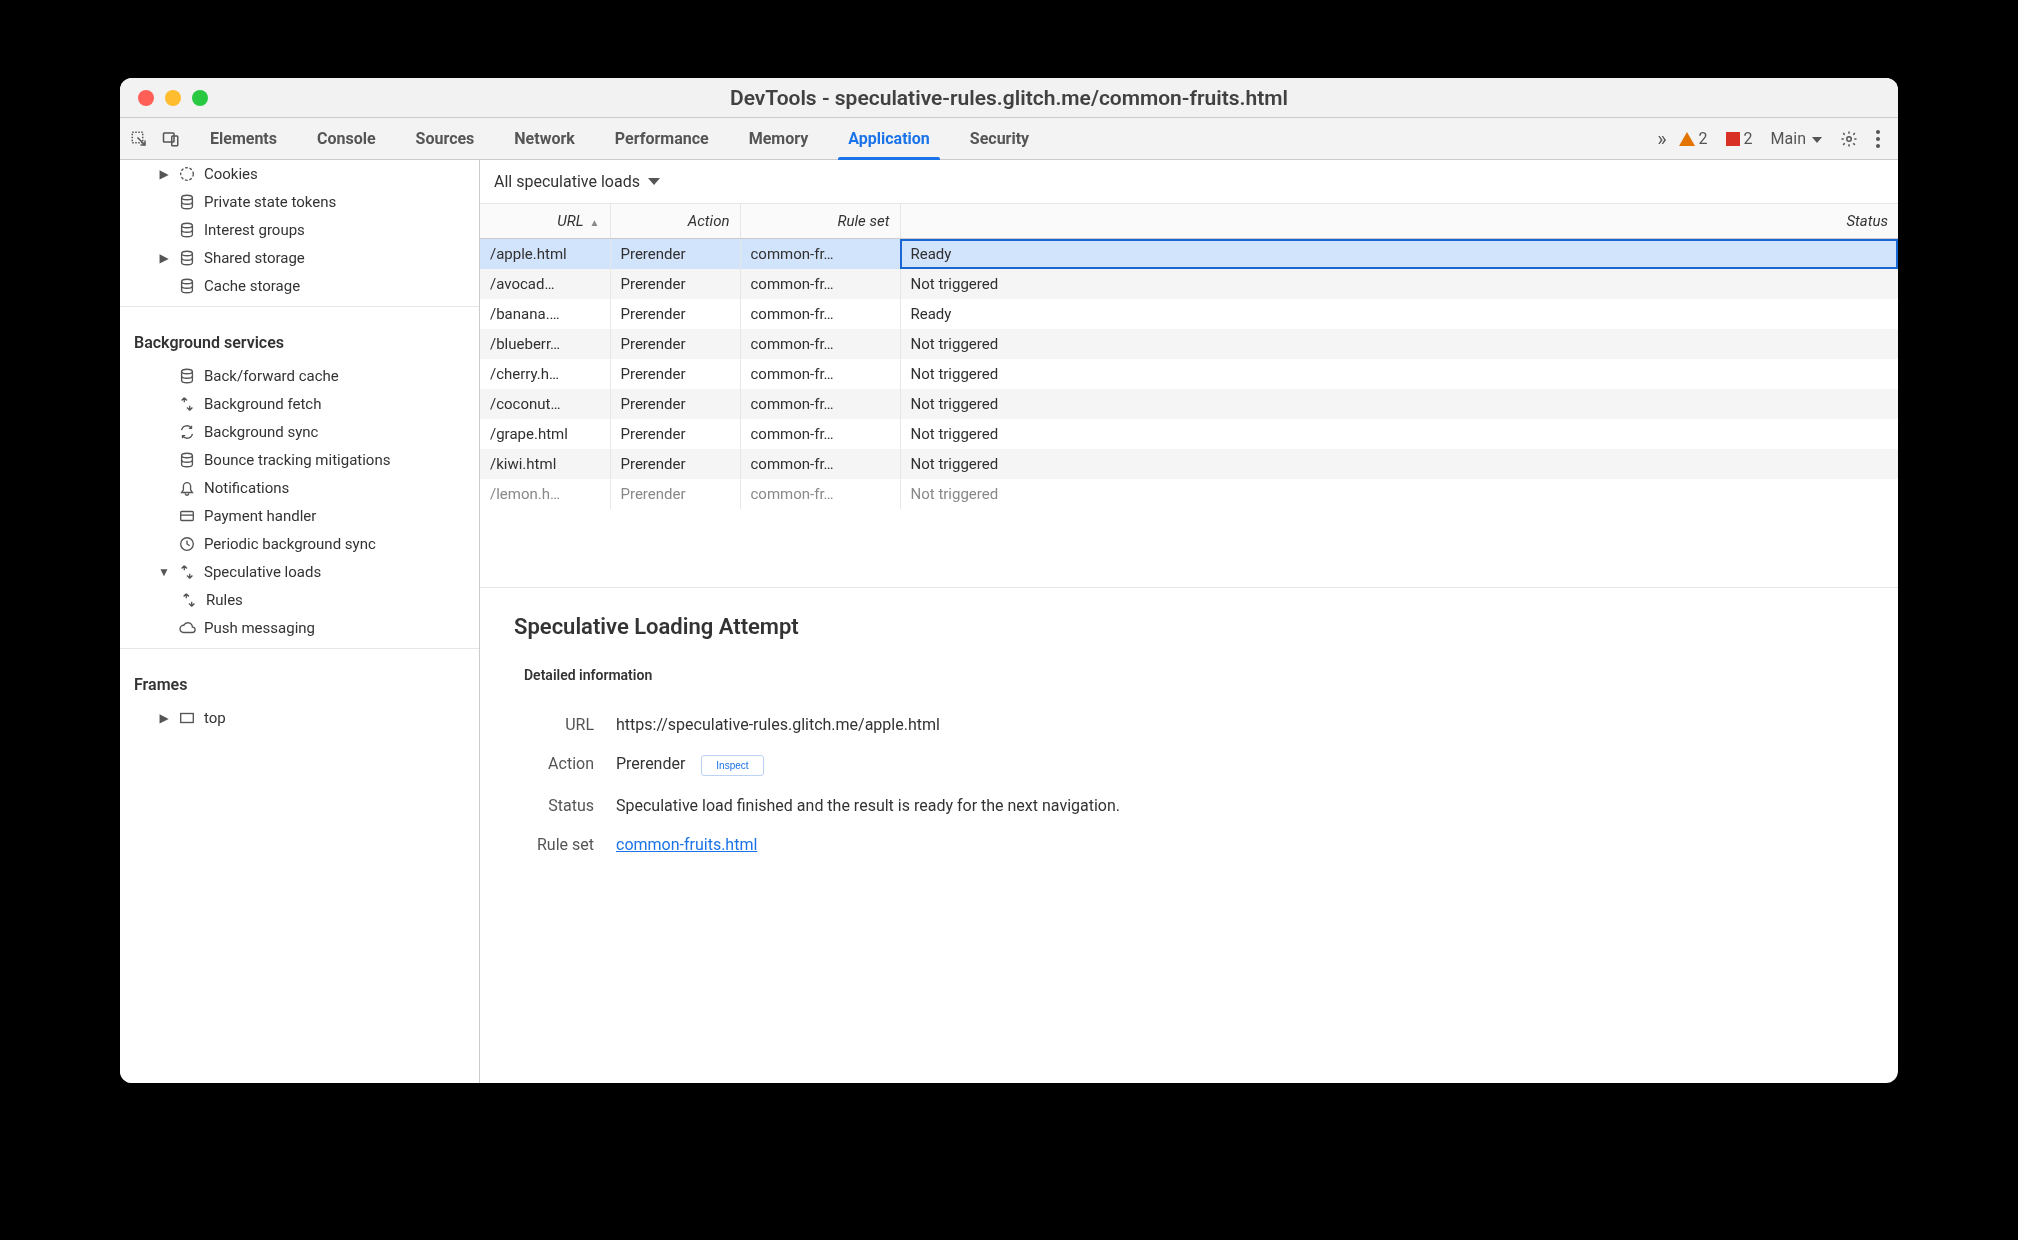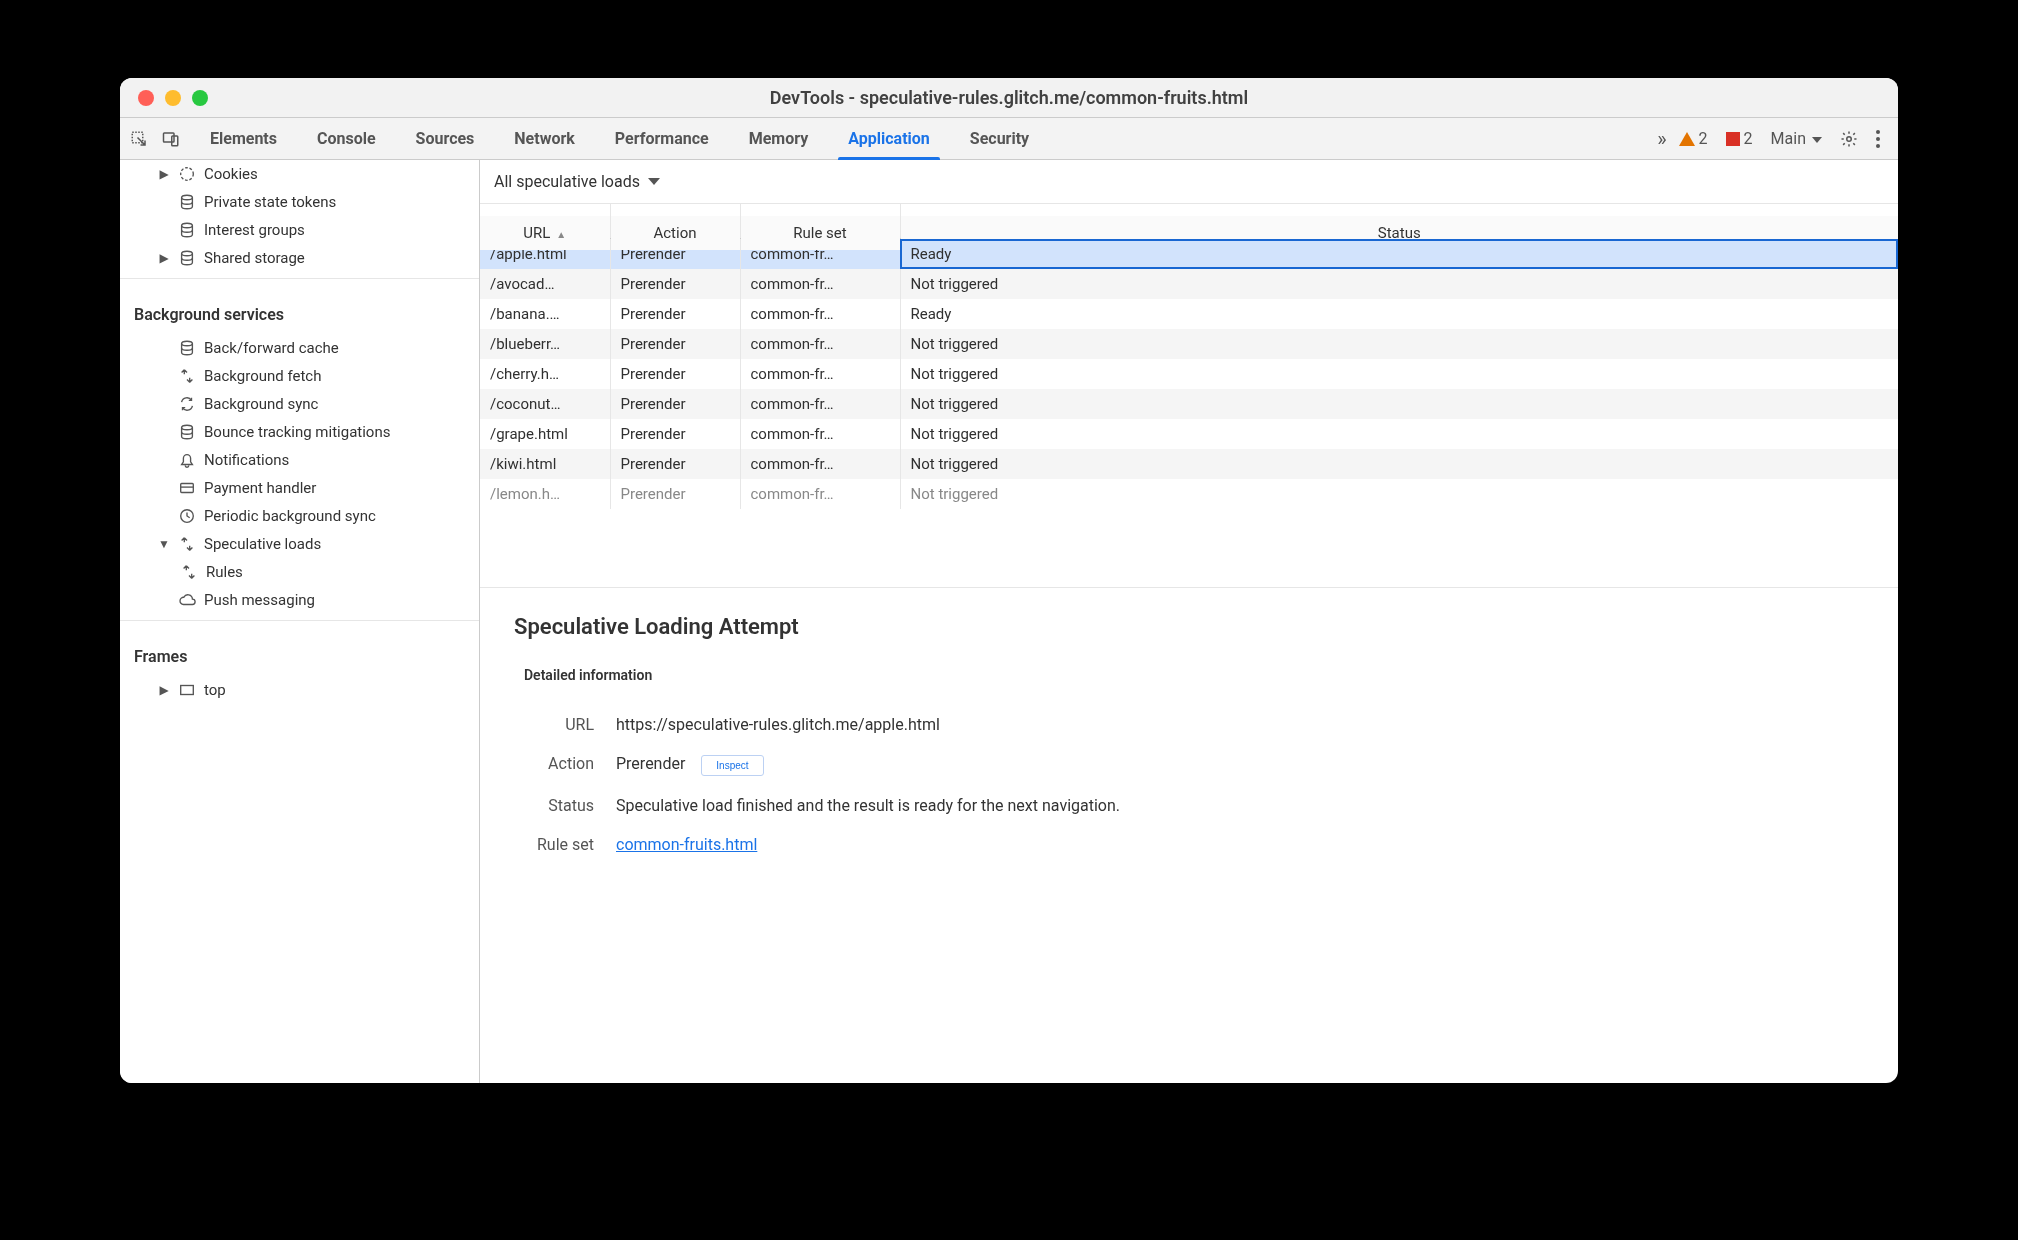--- a/index.html
+++ b/index.html
@@ -50,21 +50,21 @@
     position:relative;
     flex:0 0 auto;
   }
   .traffic{display:flex;gap:11px;padding-left:18px;}
   .tdot{width:16px;height:16px;border-radius:50%;}
   .tdot.red{background:#ff5f57;}
   .tdot.yel{background:#febc2e;}
   .tdot.grn{background:#28c840;}
   .title{
     position:absolute;left:0;right:0;text-align:center;
-    font-weight:600;font-size:18px;color:#414141;pointer-events:none;
+    font-weight:600;font-size:21px;color:#414141;pointer-events:none;
   }
   
   .tabstrip{
     height:42px;background:var(--toolbar-bg);
     border-bottom:1px solid var(--border);
     display:flex;align-items:center;
     padding:0 10px;
     gap:0;
     flex:0 0 auto;
     font-size:16px;
@@ -127,23 +127,23 @@
     font-size:16px;
   }
   .filter-dd{
     display:flex;align-items:center;gap:8px;cursor:pointer;color:#333;
   }
   .filter-dd::after{content:"";width:0;height:0;border-left:6px solid transparent;border-right:6px solid transparent;border-top:7px solid #555;}
 
   .table-wrap{height:384px;overflow:hidden;border-bottom:1px solid var(--border-light);position:relative;}
   table{width:100%;border-collapse:collapse;font-size:15px;}
   thead th{
-    text-align:center;font-weight:400;color:#333;
+    text-align:right;font-weight:400;color:#333;
     padding:8px 10px;border-bottom:1px solid var(--border);border-right:1px solid var(--border-light);
-    background:#fafafa;position:sticky;top:12px;
+    background:#fafafa;position:sticky;top:0;font-style:italic;
   }
   thead th:last-child{border-right:none;}
   tbody td{
     padding:6px 10px;border-right:1px solid var(--border-light);
     white-space:nowrap;overflow:hidden;text-overflow:ellipsis;
   }
   tbody td:last-child{border-right:none;}
   tbody tr:nth-child(even){background:var(--row-stripe);}
   tbody tr.sel td{background:var(--blue-selected);}
   tbody tr.sel td:last-child{
@@ -282,20 +282,31 @@
         <span class="tree-toggle">▶</span>
         <span class="icon">
             <svg viewBox="0 0 20 20" fill="none" stroke="#555" stroke-width="1.5">
               <ellipse cx="10" cy="5" rx="6" ry="2.5"></ellipse>
               <path d="M4 5v10c0 1.4 2.7 2.5 6 2.5s6-1.1 6-2.5V5"></path>
               <path d="M4 10c0 1.4 2.7 2.5 6 2.5s6-1.1 6-2.5"></path>
             </svg>
           </span>
         <span>Shared storage</span>
       </div>
+      <div class="sb-item indent1">
+        <span class="tree-toggle"></span>
+        <span class="icon">
+            <svg viewBox="0 0 20 20" fill="none" stroke="#555" stroke-width="1.5">
+              <ellipse cx="10" cy="5" rx="6" ry="2.5"></ellipse>
+              <path d="M4 5v10c0 1.4 2.7 2.5 6 2.5s6-1.1 6-2.5V5"></path>
+              <path d="M4 10c0 1.4 2.7 2.5 6 2.5s6-1.1 6-2.5"></path>
+            </svg>
+          </span>
+        <span>Cache storage</span>
+      </div>
 
       <div class="sb-divider"></div>
       <div class="sb-group-title">Background services</div>
 
       <div class="sb-item indent1">
         <span class="tree-toggle"></span>
         <span class="icon">
             <svg viewBox="0 0 20 20" fill="none" stroke="#555" stroke-width="1.5">
               <ellipse cx="10" cy="5" rx="6" ry="2.5"></ellipse>
               <path d="M4 5v10c0 1.4 2.7 2.5 6 2.5s6-1.1 6-2.5V5"></path>

